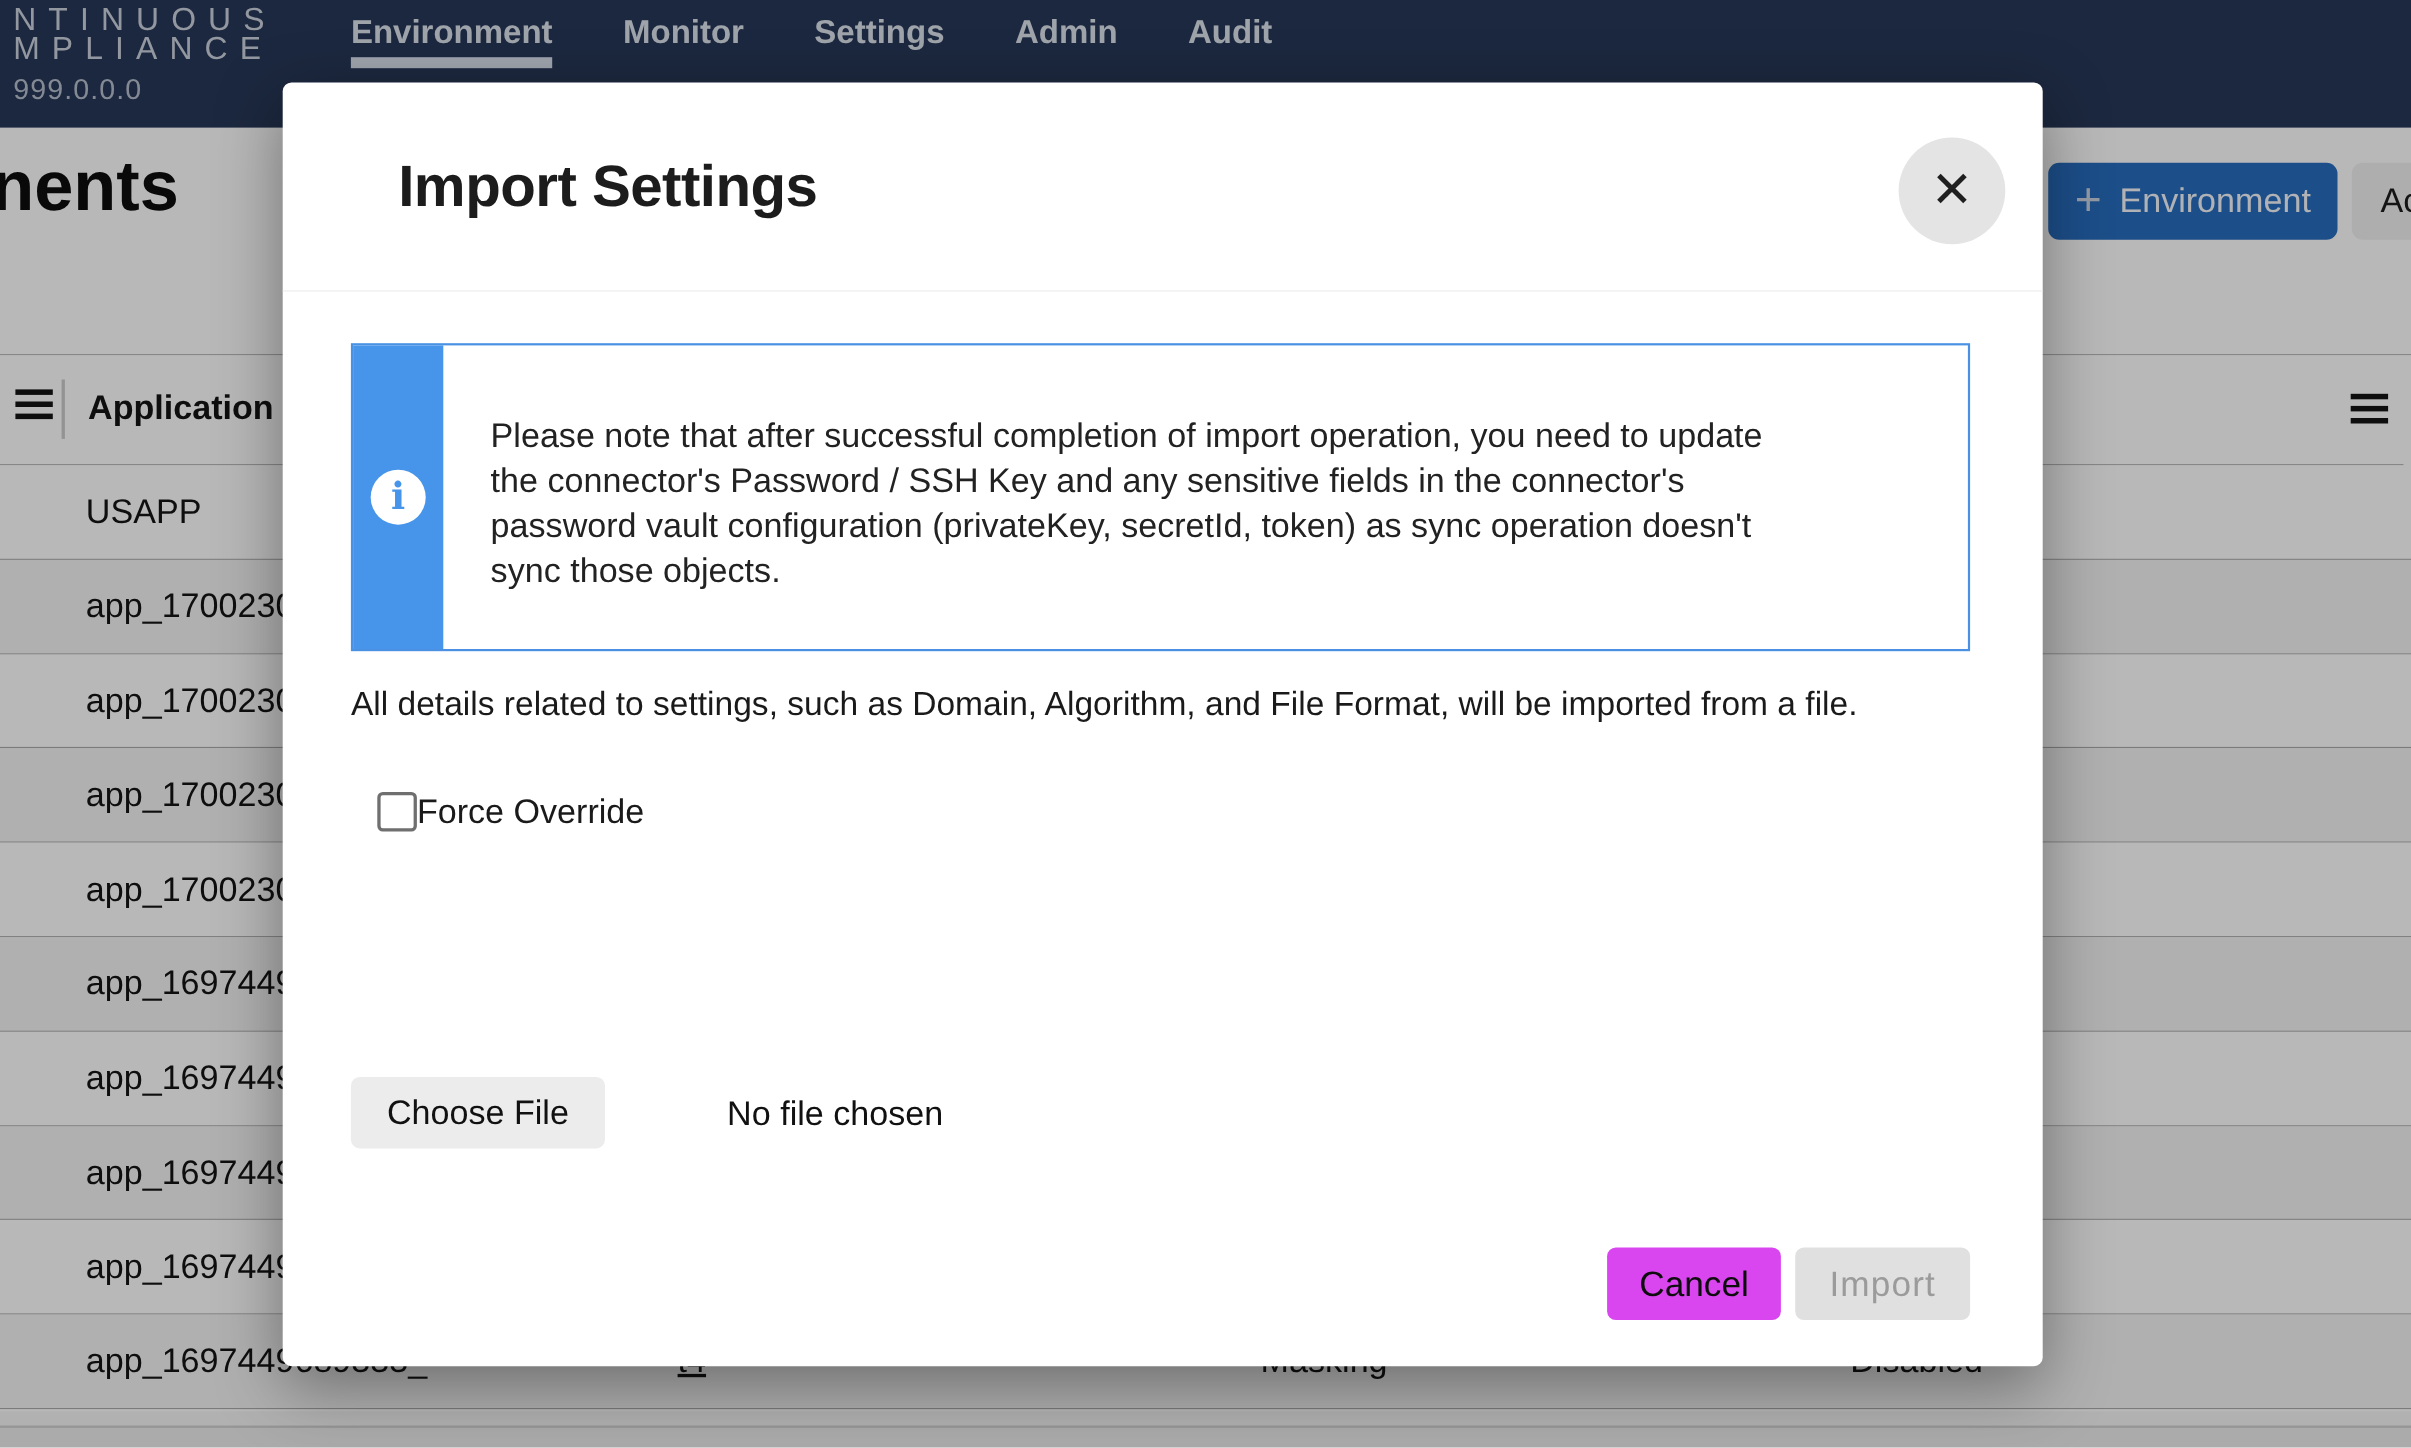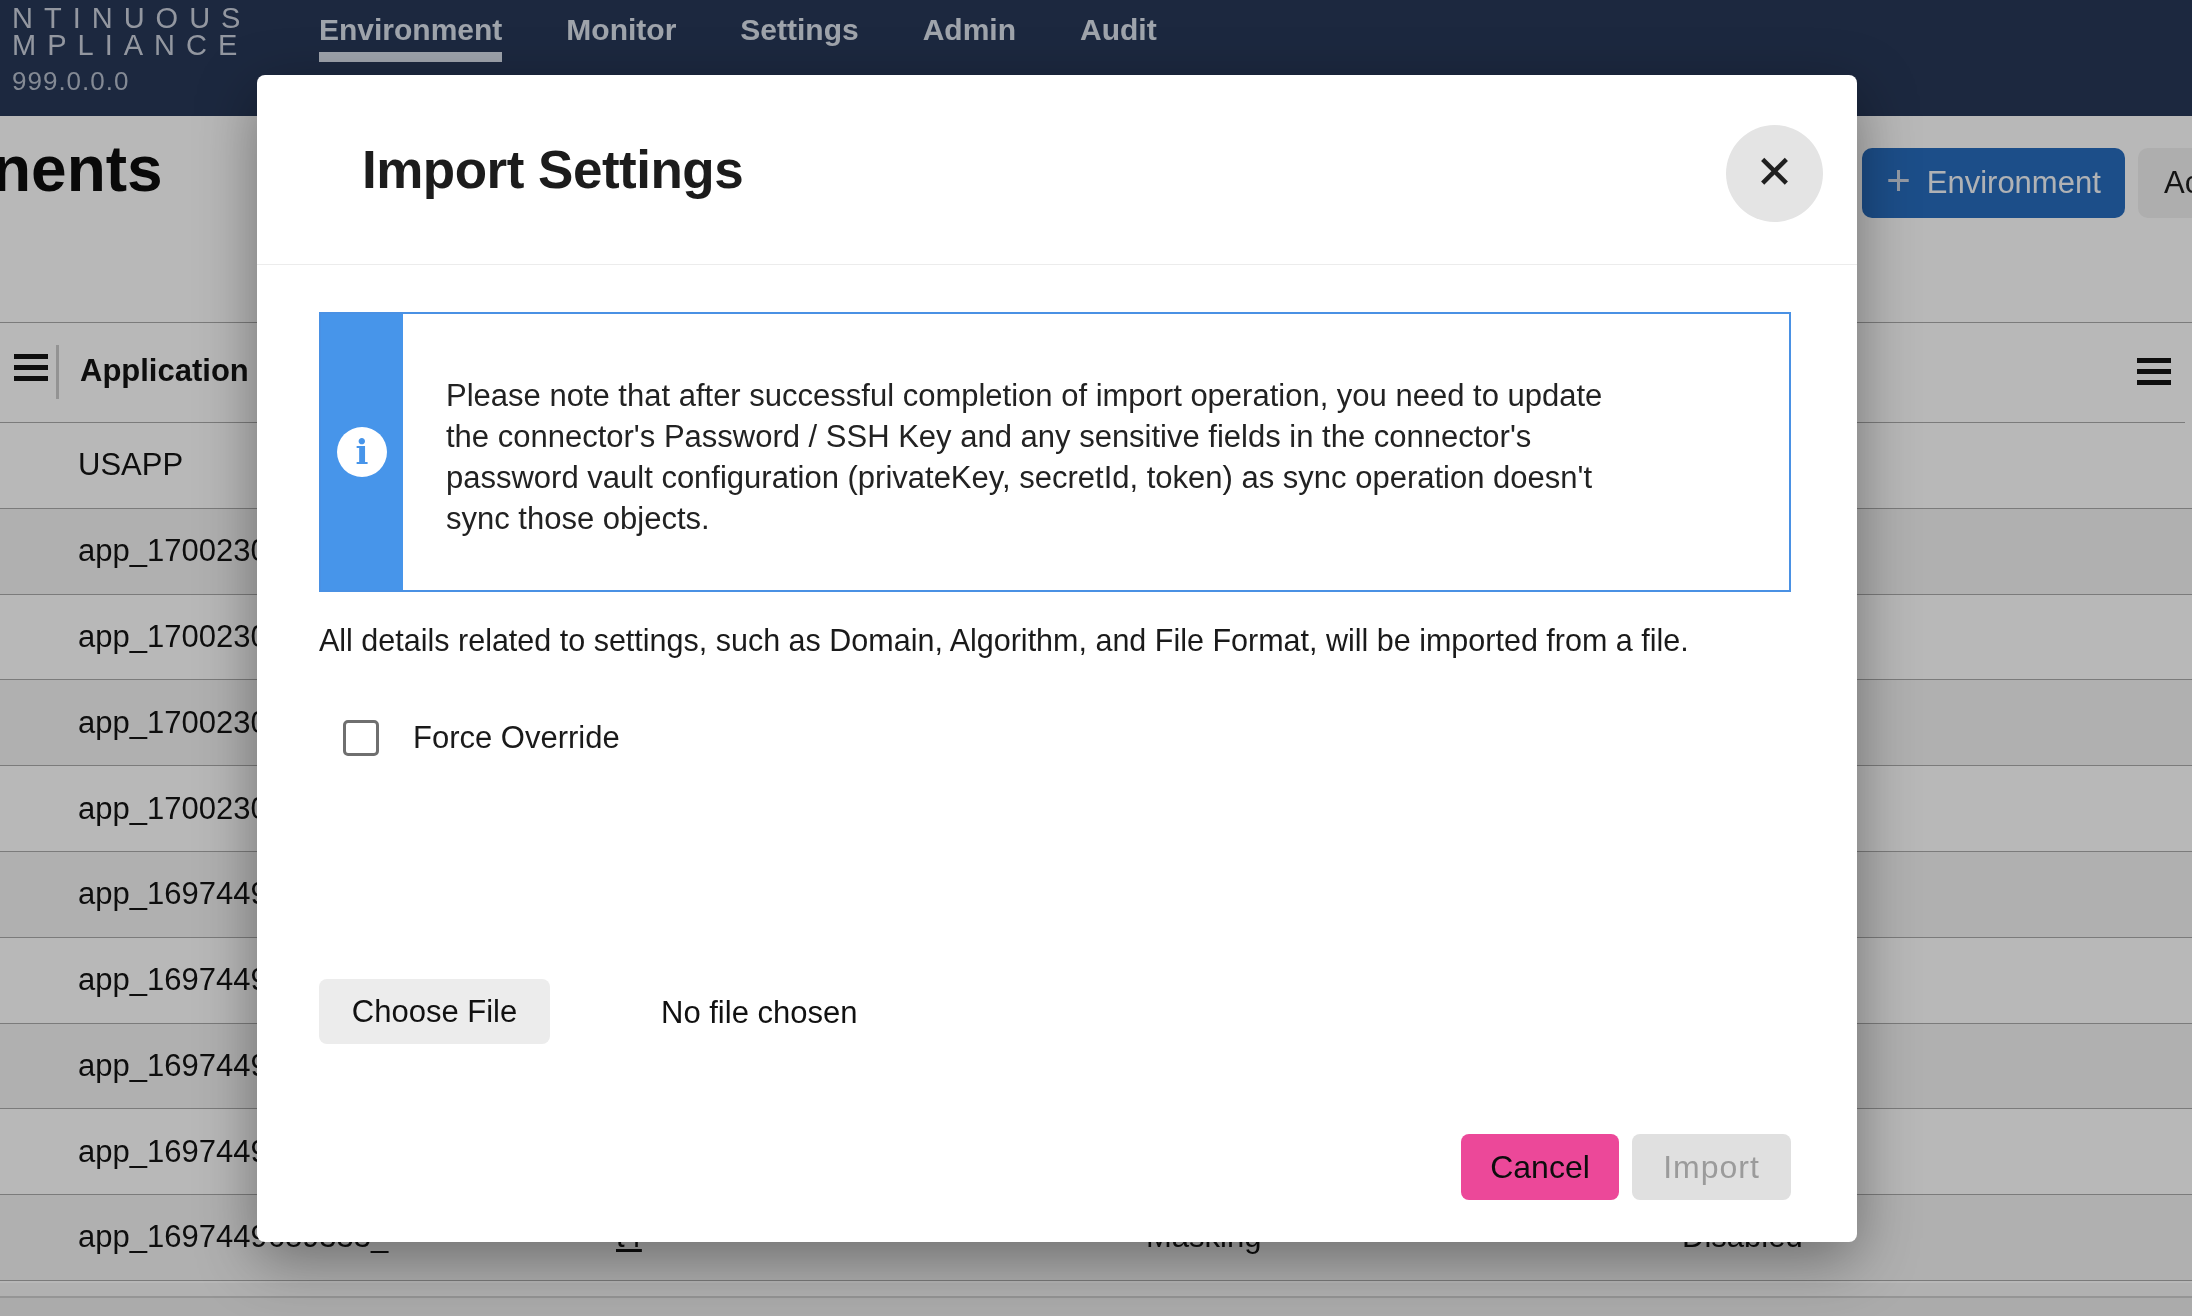--- a/index.html
+++ b/index.html
@@ -63,33 +63,33 @@
   .alert { position:absolute; left:62px; top:237px; width:1472px; height:280px; border:2px solid #4a91e4;
            display:flex; background:#ffffff; }
   .alert-strip { width:82px; background:#4795ea; flex:none; display:flex; align-items:center; justify-content:center; }
   .alert-icircle { width:50px; height:50px; border-radius:50%; background:#ffffff; display:flex; align-items:center;
            justify-content:center; }
   .alert-icircle .i { font-family:"DejaVu Serif", serif; font-weight:700; font-size:34px; color:#4795ea; line-height:1; }
   .alert-body { padding:61px 60px 0 43px; font-size:31px; line-height:41px; color:#222222; white-space:nowrap; }
 
   .details-line { position:absolute; left:62px; top:548px; font-size:30.5px; color:#1a1a1a; }
 
-  .force-row { position:absolute; left:86px; top:645px; display:flex; align-items:center; gap:34px; }
+  .force-row { position:absolute; left:86px; top:645px; display:flex; align-items:center; }
   .checkbox { width:36px; height:36px; border:3px solid #6f6f6f; border-radius:5px; background:#ffffff; cursor:pointer; }
   .force-label { font-size:31px; color:#1a1a1a; }
 
   .passphrase { position:absolute; left:62px; top:733px; width:1472px; height:111px; border:2px solid #bdbdbd;
            border-radius:10px; font-family:"Liberation Sans", sans-serif; font-size:31px; color:#222; padding:0 35px; outline:none; }
   .passphrase::placeholder { color:#7a7a7a; opacity:1; }
 
   .choose-btn { position:absolute; left:62px; top:904px; width:231px; height:65px; border-radius:8px; background:#ececec;
            display:flex; align-items:center; justify-content:center; font-size:31px; color:#111111; cursor:pointer; }
   .no-file { position:absolute; left:404px; top:920px; font-size:31px; color:#111111; }
 
-  .btn-cancel { position:absolute; left:1204px; top:1059px; width:158px; height:66px; border-radius:8px; background:#ec4899;
+  .btn-cancel { position:absolute; left:1204px; top:1059px; width:158px; height:66px; border-radius:8px; background:#d946ef;
            display:flex; align-items:center; justify-content:center; font-size:32px; color:#0d0d0d; cursor:pointer; }
   .btn-import { position:absolute; left:1375px; top:1059px; width:159px; height:66px; border-radius:8px; background:#e0e0e0;
            display:flex; align-items:center; justify-content:center; font-size:32px; color:#9b9b9b; letter-spacing:1px; }
 </style>
 </head>
 <body>
 
 <div class="screen">
 
   <div class="topnav">

